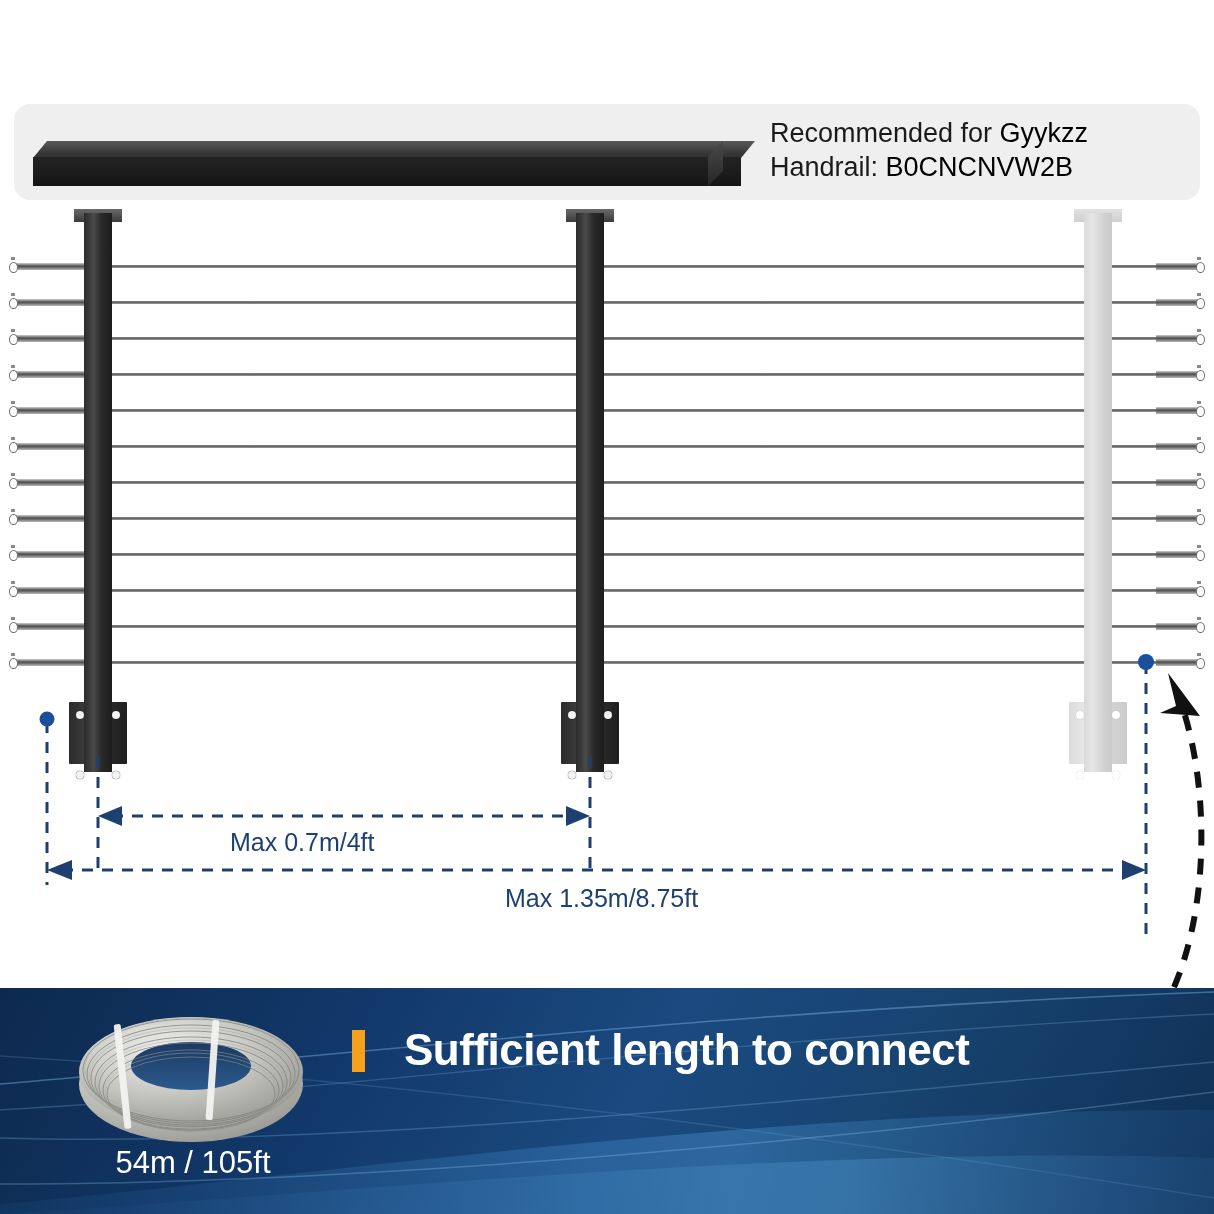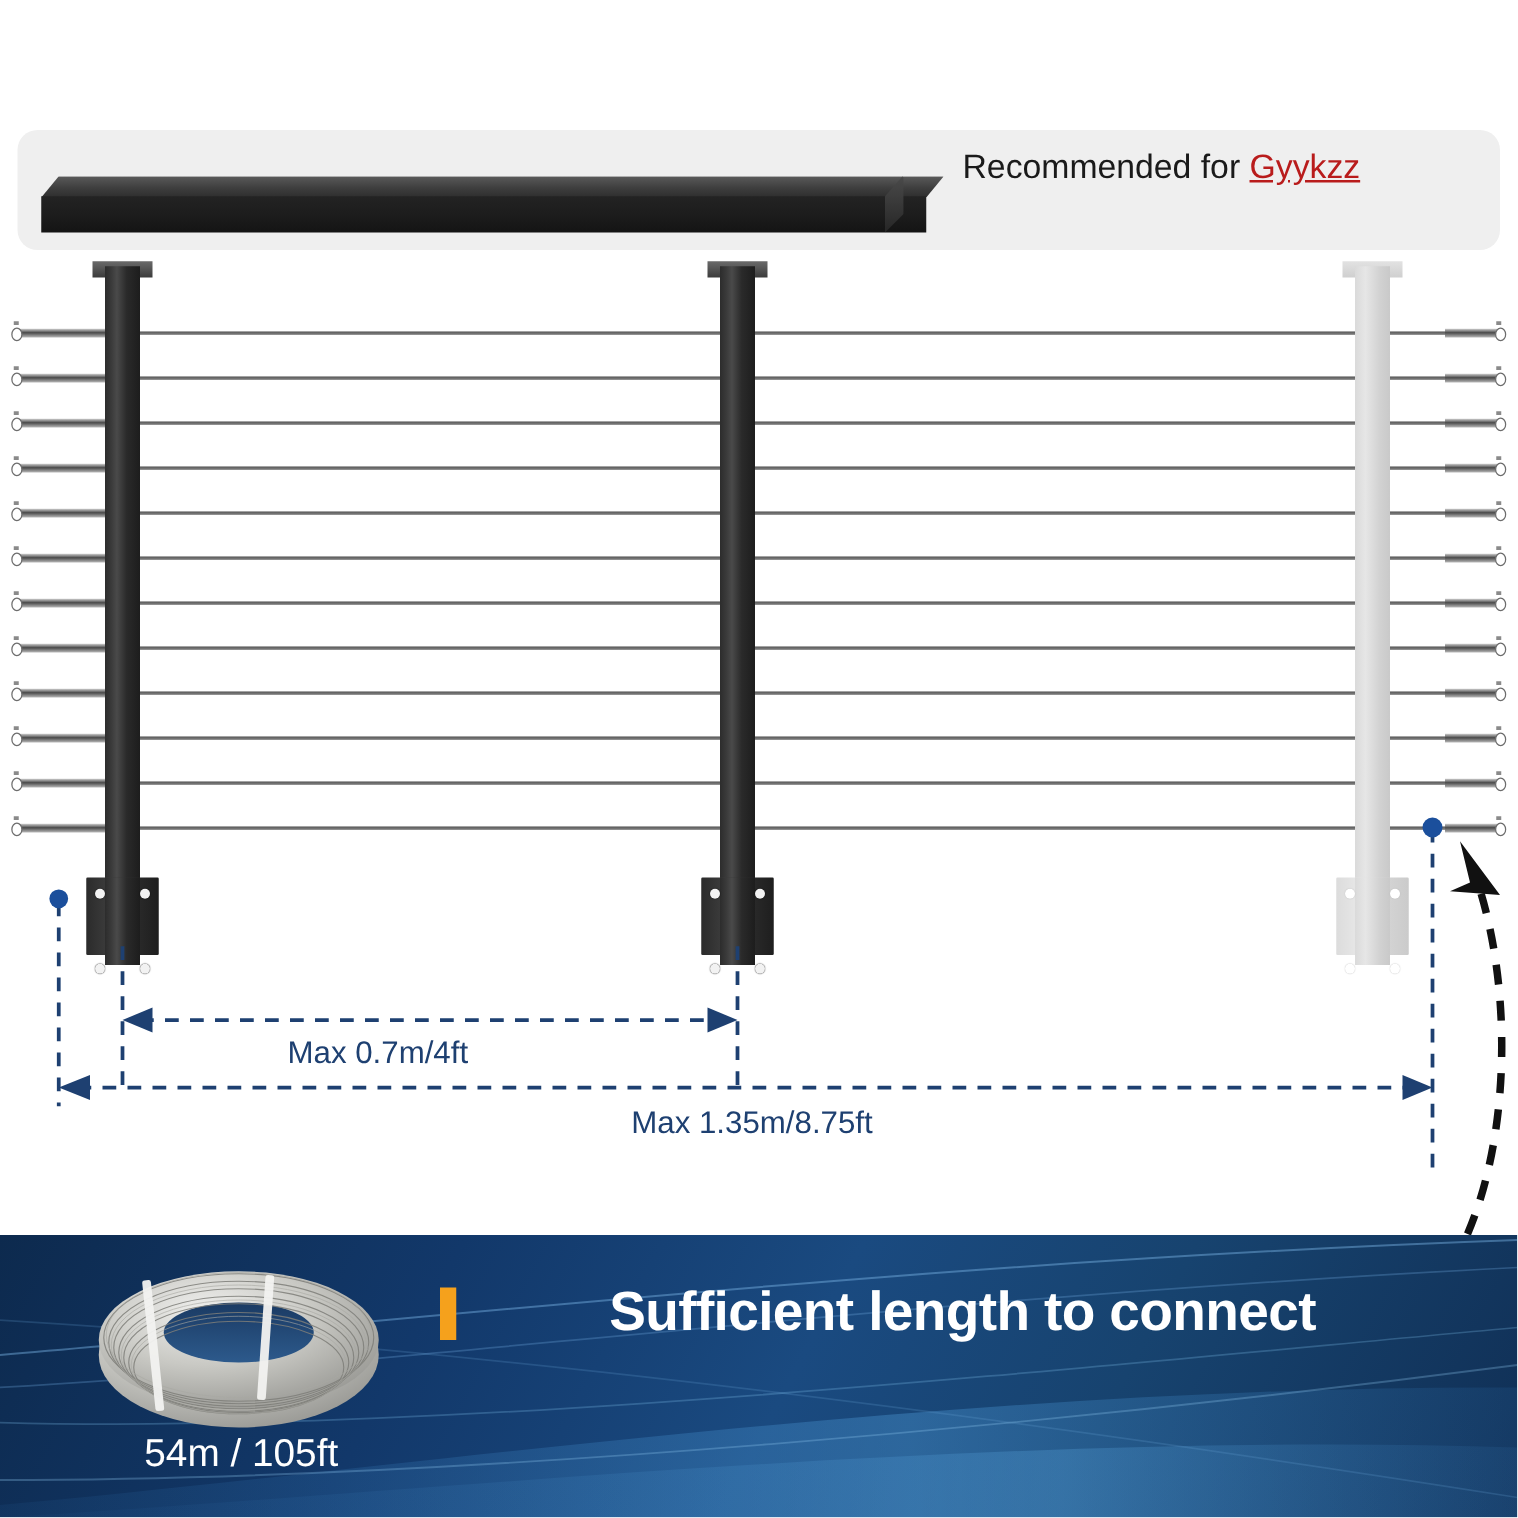--- a/index.html
+++ b/index.html
@@ -31,21 +31,21 @@
   #handrail-end{
     position:absolute;left:708px;top:141px;width:15px;height:45px;
     background:linear-gradient(to bottom,#4a4a4a,#262626);
     clip-path:polygon(14px 0,15px 1px,15px 30px,0 45px,0 16px);
   }
 
   #rec-text{
     position:absolute;left:770px;top:116px;width:410px;
     font-size:27px;line-height:34px;color:#1a1a1a;font-weight:400;
   }
-  .orange{color:#b91c1c;text-decoration:underline;}
+  .orange{color:#000000;}
 
   
   .post-cap{position:absolute;background:linear-gradient(to bottom,#6a6a6a,#3b3b3b);}
   .post-shaft{position:absolute;
     background:linear-gradient(to right,#2c2c2c 0%,#3a3a3a 18%,#4a4a4a 34%,#2a2a2a 62%,#1d1d1d 100%);}
   .post-base{position:absolute;
     background:linear-gradient(to right,#2b2b2b 0%,#3c3c3c 30%,#2a2a2a 70%,#1e1e1e 100%);
     border-radius:1px;}
   .bolt{position:absolute;width:8px;height:8px;border-radius:50%;
     background:#f2f2f2;box-shadow:0 0 1px #000;}
@@ -65,24 +65,23 @@
 
   
   #dims{position:absolute;left:0;top:0;width:1214px;height:1214px;pointer-events:none;}
 
   
   #banner{
     position:absolute;left:0;top:988px;width:1214px;height:226px;overflow:hidden;
     background:linear-gradient(118deg,#0d2a4e 0%,#12386a 28%,#1a4a80 52%,#17436f 72%,#102f55 100%);
   }
   #banner-text{
-    position:absolute;left:390px;top:1020px;width:760px;
+    position:absolute;left:404px;top:1020px;width:760px;
     color:#ffffff;font-size:44px;line-height:60px;font-weight:700;
     letter-spacing:-0.5px;
-    text-align:center;
   }
   #banner-accent{
     position:absolute;left:352px;top:1030px;width:13px;height:42px;background:#f5a11c;
   }
   #coil-label{
     position:absolute;left:68px;top:1145px;width:250px;text-align:center;
     color:#ffffff;font-size:31px;font-weight:400;
   }
   #coil{position:absolute;left:63px;top:1014px;width:256px;height:132px;}
 </style>
@@ -93,20 +92,23 @@
 
 
   <div id="rail-panel"></div>
   <div id="handrail-top"></div>
   <div id="handrail-face"></div>
   <div id="handrail-end"></div>
 
   <div id="rec-text">
     <div>
       <span>Recommended for </span><span class="orange">Gyykzz</span>
+    </div>
+    <div>
+      <span>Handrail: </span><span class="orange">B0CNCNVW2B</span>
     </div>
   </div>
 
   <div id="hardware">
       <div class="cable" style="left: 10px; top: 265px; width: 1190px;"></div>
       <div class="term" style="left: 14px; top: 263px; width: 84px;"></div>
       <div class="term-eye" style="left: 9px; top: 262px;"></div>
       <div class="term-stud" style="left: 11px; top: 257px;"></div>
       <div class="term" style="left: 1156px; top: 263px; width: 42px;"></div>
       <div class="term-eye" style="left: 1196px; top: 262px;"></div>

